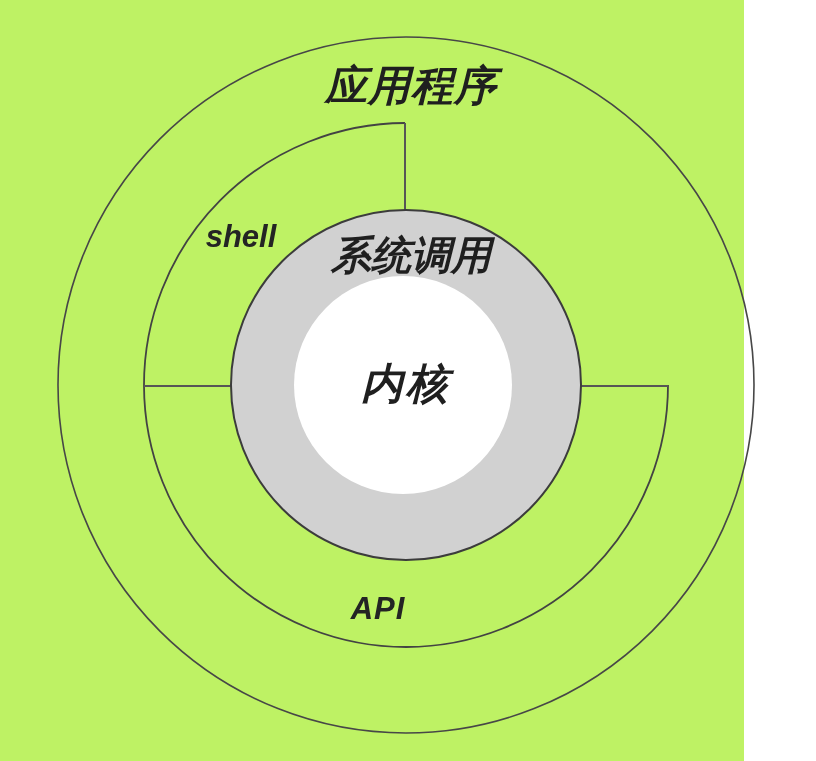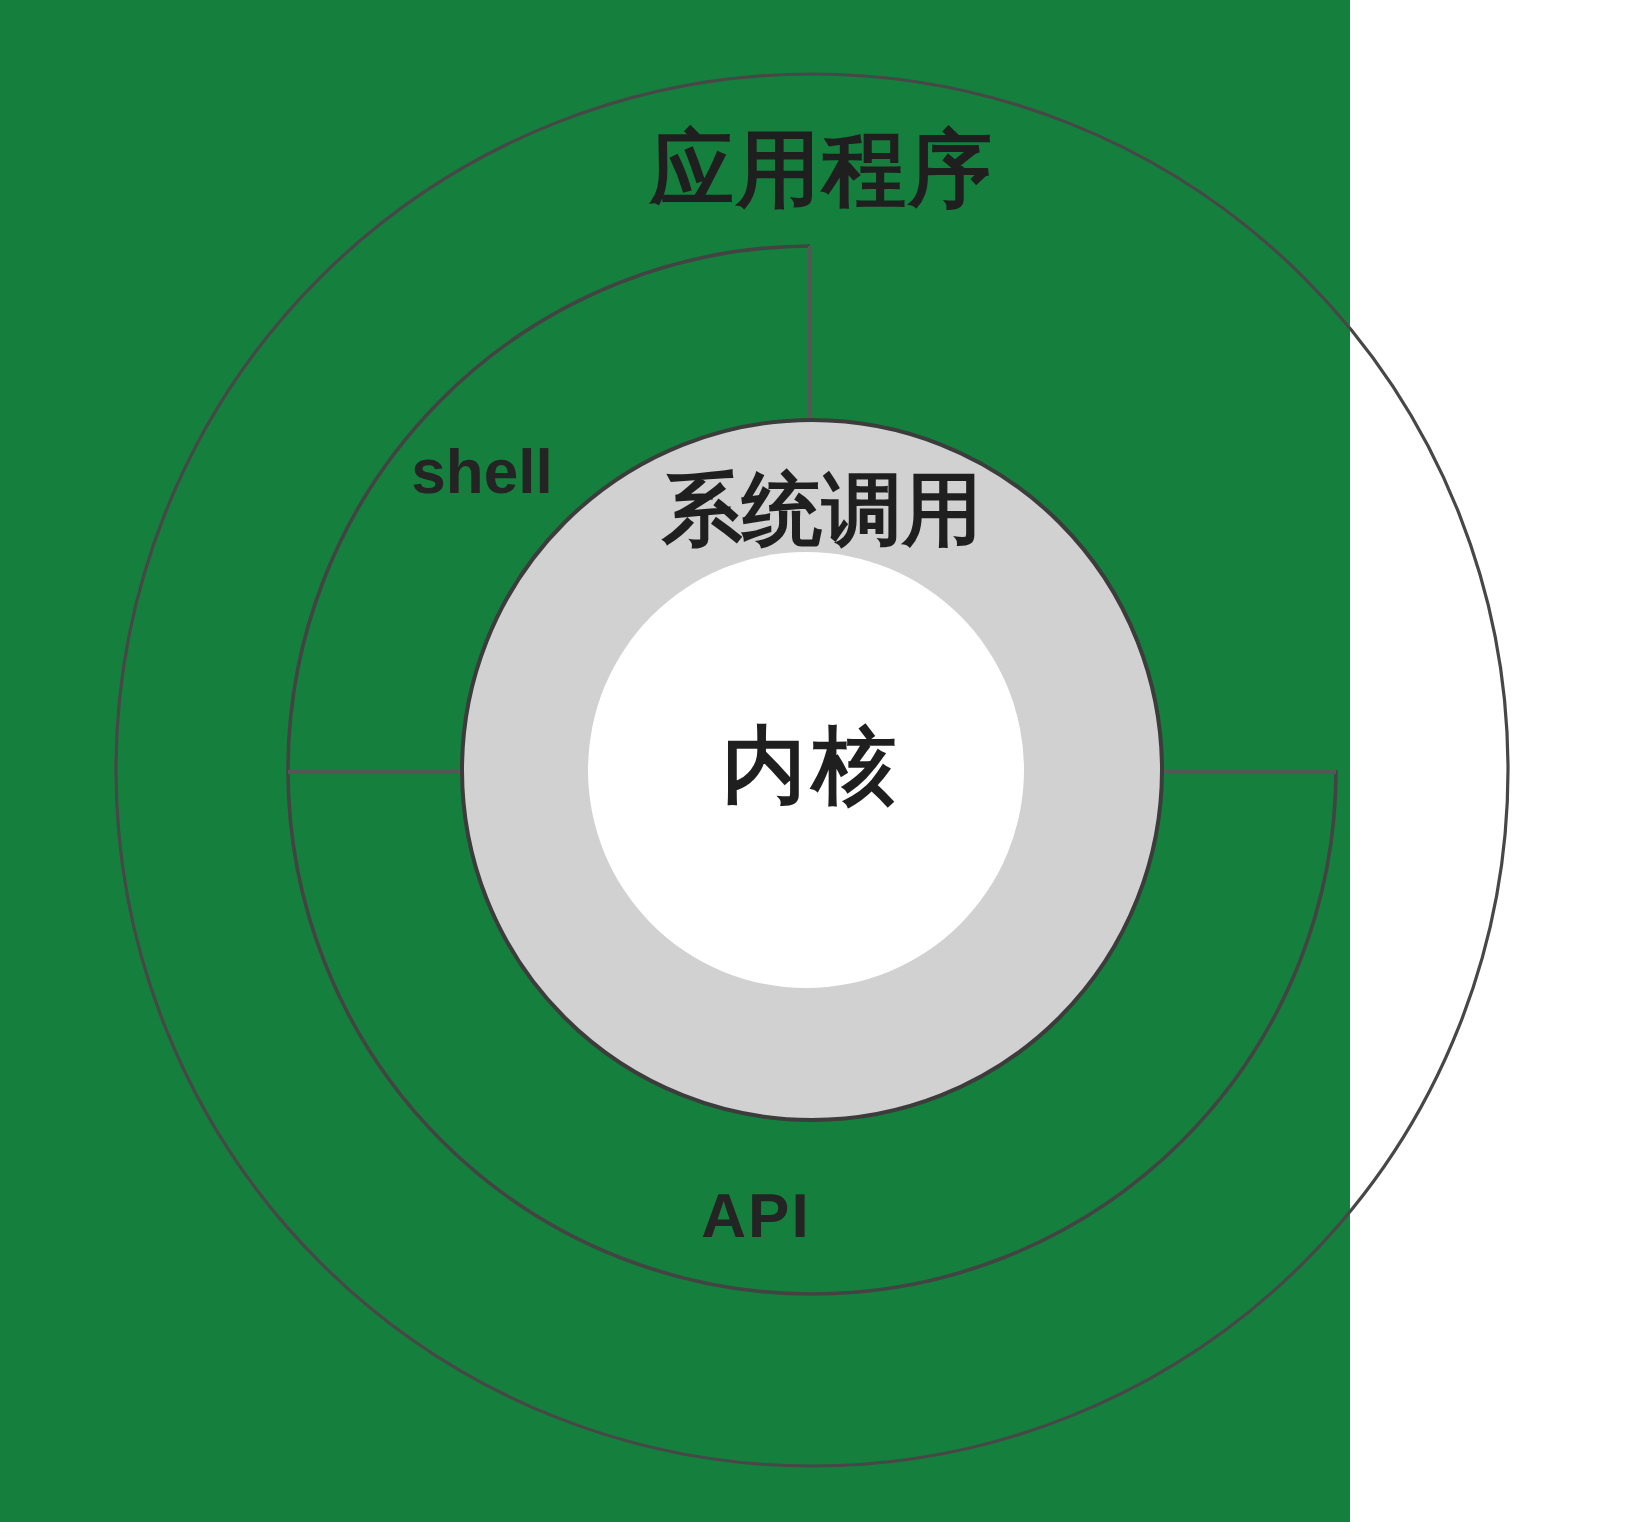--- a/index.html
+++ b/index.html
@@ -5,23 +5,24 @@
   html, body {
     margin: 0;
     padding: 0;
     background: #ffffff;
     width: 816px;
     height: 761px;
     overflow: hidden;
   }
   .stage {
     position: relative;
-    width: 675px;
+    width: 744px;
     height: 761px;
-    background: #15803d;
+    background: #bef264;
+    font-style: italic;
   }
   svg { display: block; }
 
   
   .outer-ring {
     fill: none;
     stroke: #474747;
     stroke-width: 1.6;
   }
   .mid-ring-arc {

